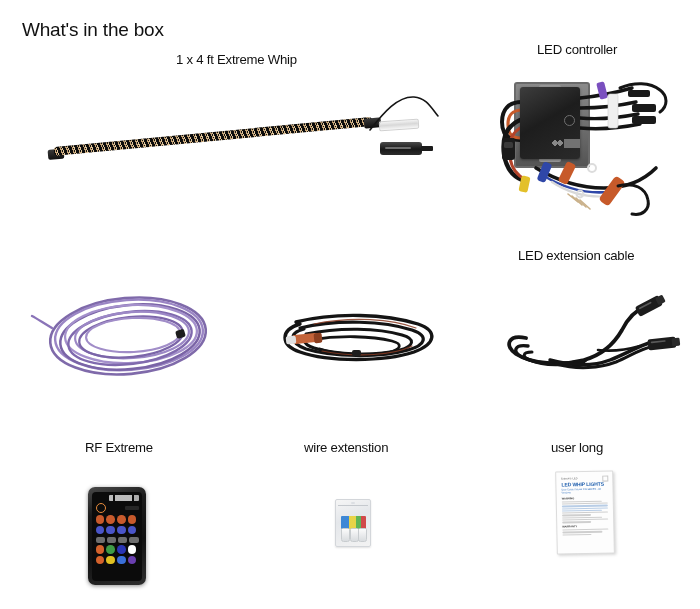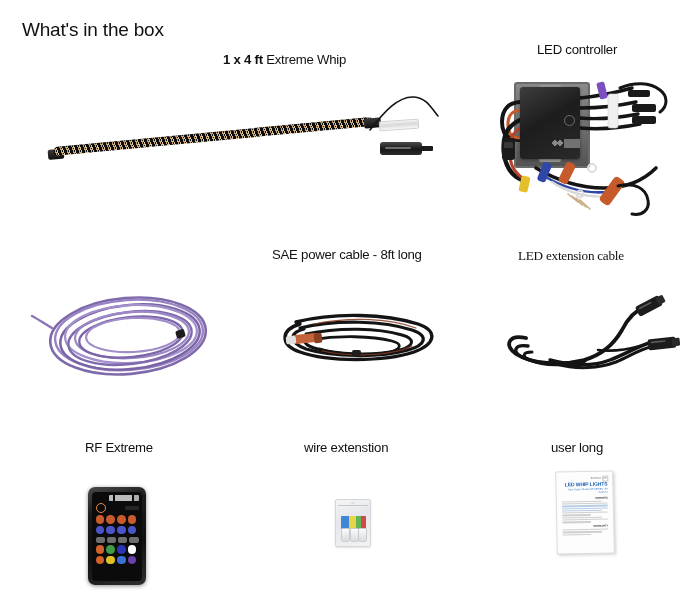--- a/index.html
+++ b/index.html
@@ -4,40 +4,40 @@
 <style>
   html,body{margin:0;padding:0;}
   body{
     width:700px;height:609px;
     background:#ffffff;
     font-family:"Liberation Sans","DejaVu Sans",sans-serif;
     color:#1a1a1a;
     overflow:hidden;
     position:relative;
   }
-  .page{position:absolute;inset:0;text-align:right;}
+  .page{position:absolute;inset:0;}
 
   
   .page-title{
     position:absolute;left:22px;top:19px;
     font-size:19px;font-weight:400;letter-spacing:-0.2px;color:#111;
   }
   .item-label{
     position:absolute;
     font-size:13.2px;font-weight:400;color:#111;letter-spacing:-0.25px;
     white-space:nowrap;
   }
-  .item-label .b{font-weight:700;margin-left:47px;}
+  .item-label .b{font-weight:400;}
 
   
   .lbl-whip{left:176px;top:52px;}
   .lbl-controller{left:537px;top:42px;}
   .lbl-remote-cable{left:13px;top:247px;}
   .lbl-sae{left:272px;top:247px;}
-  .lbl-ledext{left:518px;top:248px;font-family:Liberation Serif, serif;}
+  .lbl-ledext{left:518px;top:248px;}
   .lbl-rfremote{left:85px;top:440px;}
   .lbl-wirecon{left:304px;top:440px;}
   .lbl-userguide{left:551px;top:440px;}
 
   
   .art{position:absolute;}
 
   
   .whip{left:48px;top:104px;width:390px;height:80px;}
   .whip-tube{
@@ -266,21 +266,20 @@
     </svg>
     <div class="ctrl-bracket"></div>
     <div class="ctrl-tab t"></div>
     <div class="ctrl-tab b"></div>
     <div class="ctrl-box">
       <div class="ctrl-led"></div>
       <div class="ctrl-logo"></div>
     </div>
   </div>
 
-  <div class="item-label lbl-sae">SAE power cable - 8ft long</div>
   <div class="item-label lbl-ledext">LED extension cable</div>
 
   <div class="art purplecoil">
     <svg viewBox="0 0 200 105" width="200" height="105">
       <g fill="none" stroke-linecap="round">
         <ellipse cx="98" cy="54" rx="78" ry="38" stroke="#7f6aaa" stroke-width="2.6" transform="rotate(-5 98 54)"></ellipse>
         <ellipse cx="99" cy="53" rx="74" ry="35" stroke="#9a85c4" stroke-width="2.4" transform="rotate(-4 99 53)"></ellipse>
         <ellipse cx="100" cy="55" rx="70" ry="32" stroke="#7a64a6" stroke-width="2.5" transform="rotate(-6 100 55)"></ellipse>
         <ellipse cx="101" cy="52" rx="66" ry="29" stroke="#a490cb" stroke-width="2.3" transform="rotate(-3 101 52)"></ellipse>
         <ellipse cx="100" cy="56" rx="62" ry="26" stroke="#806aae" stroke-width="2.4" transform="rotate(-7 100 56)"></ellipse>

